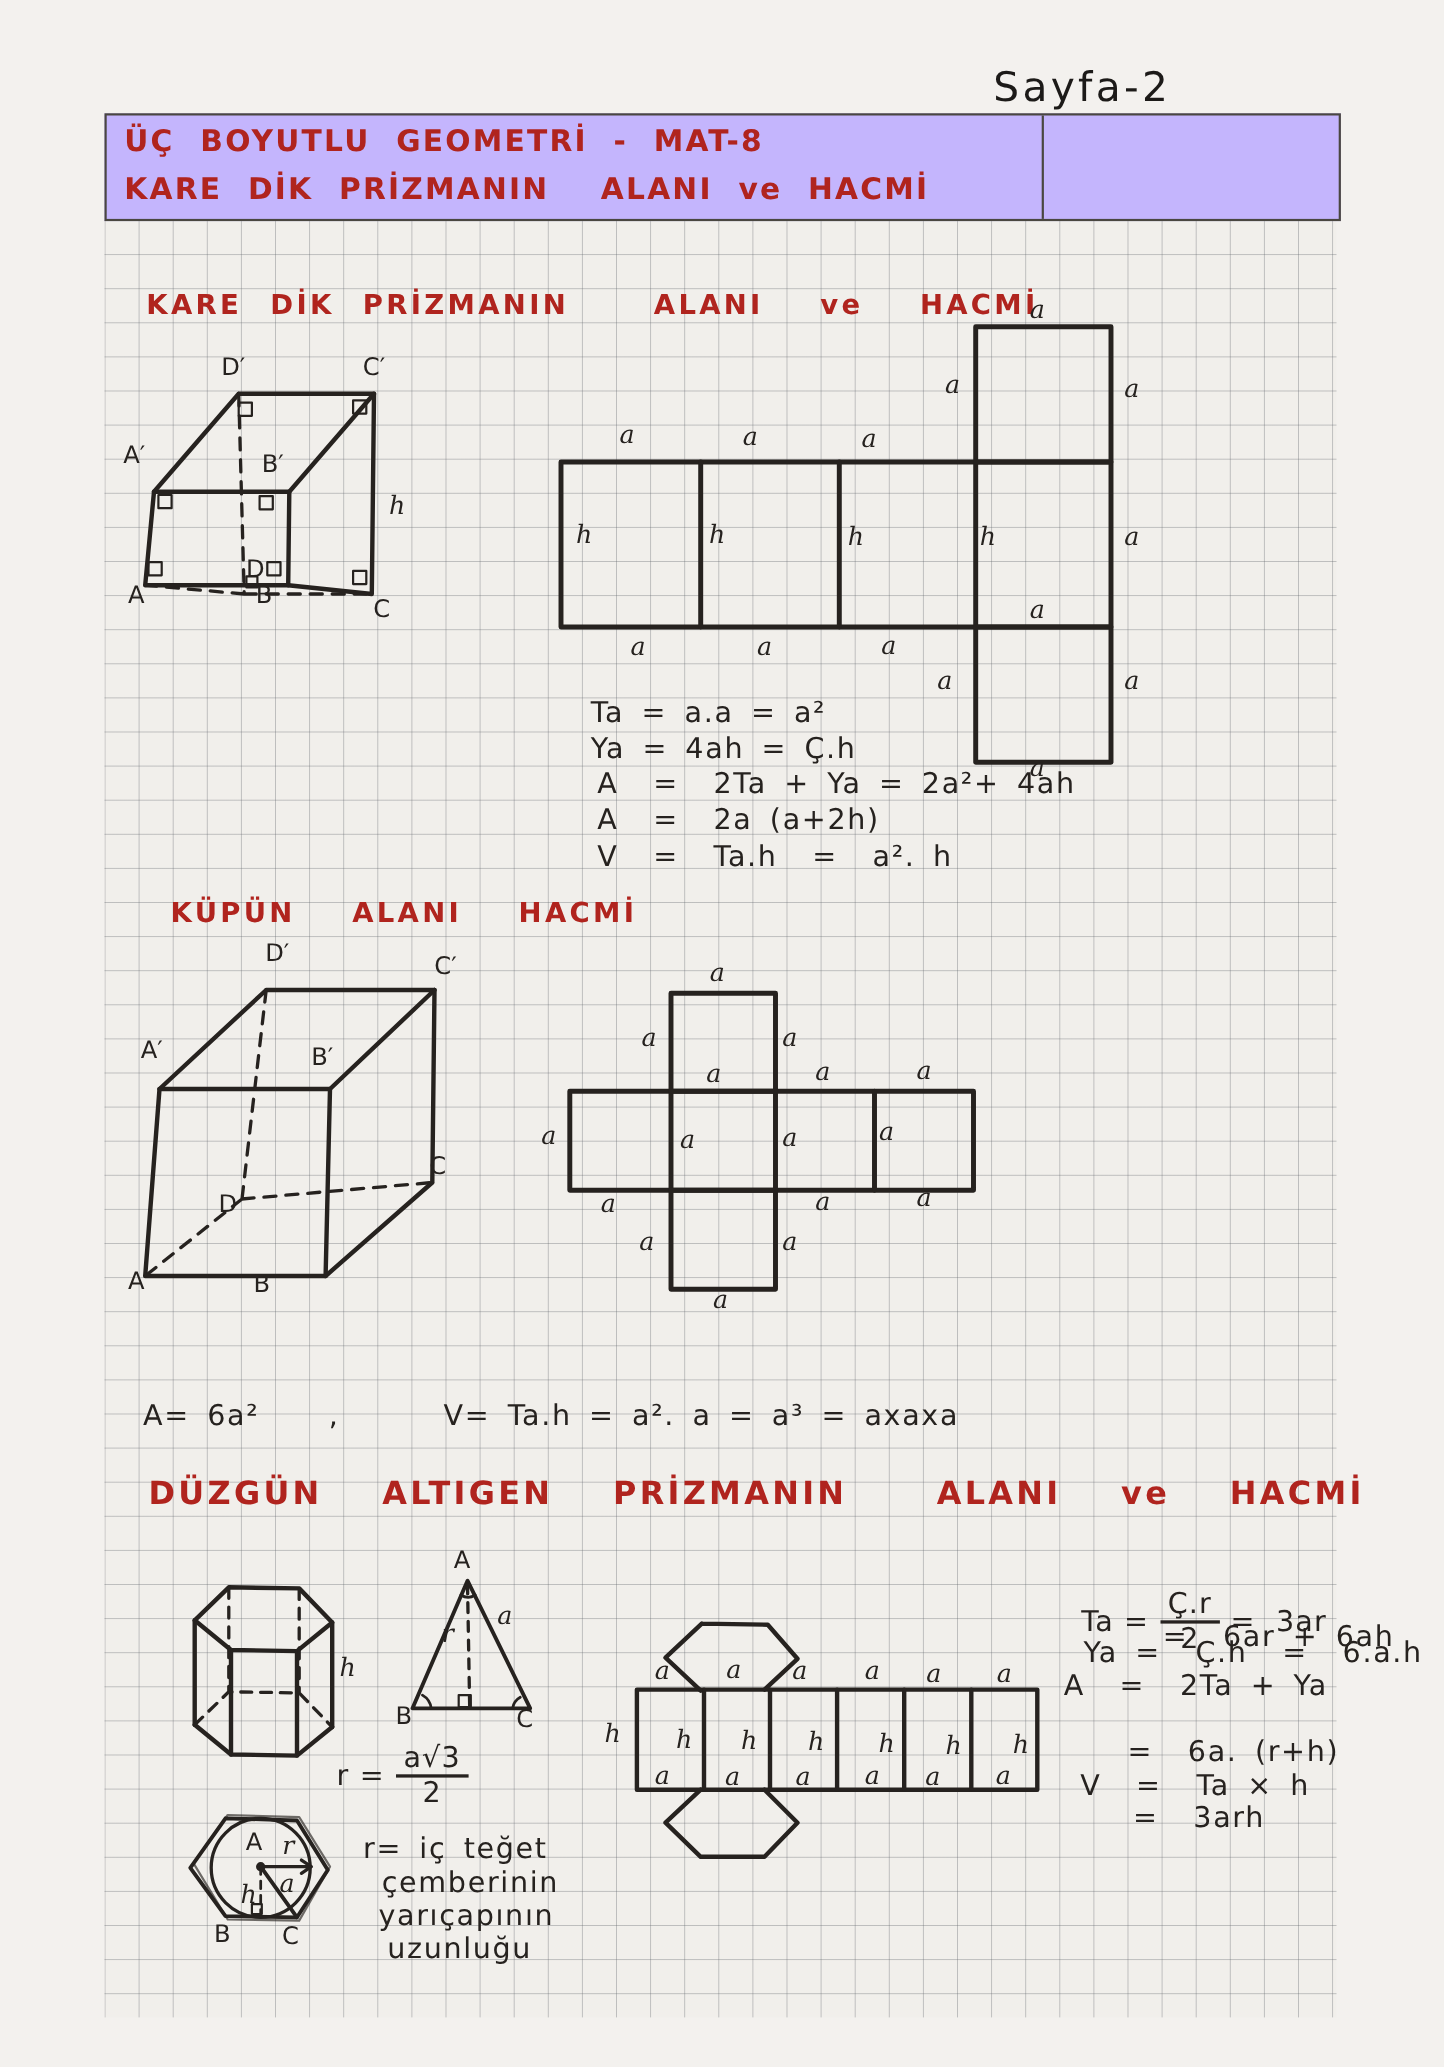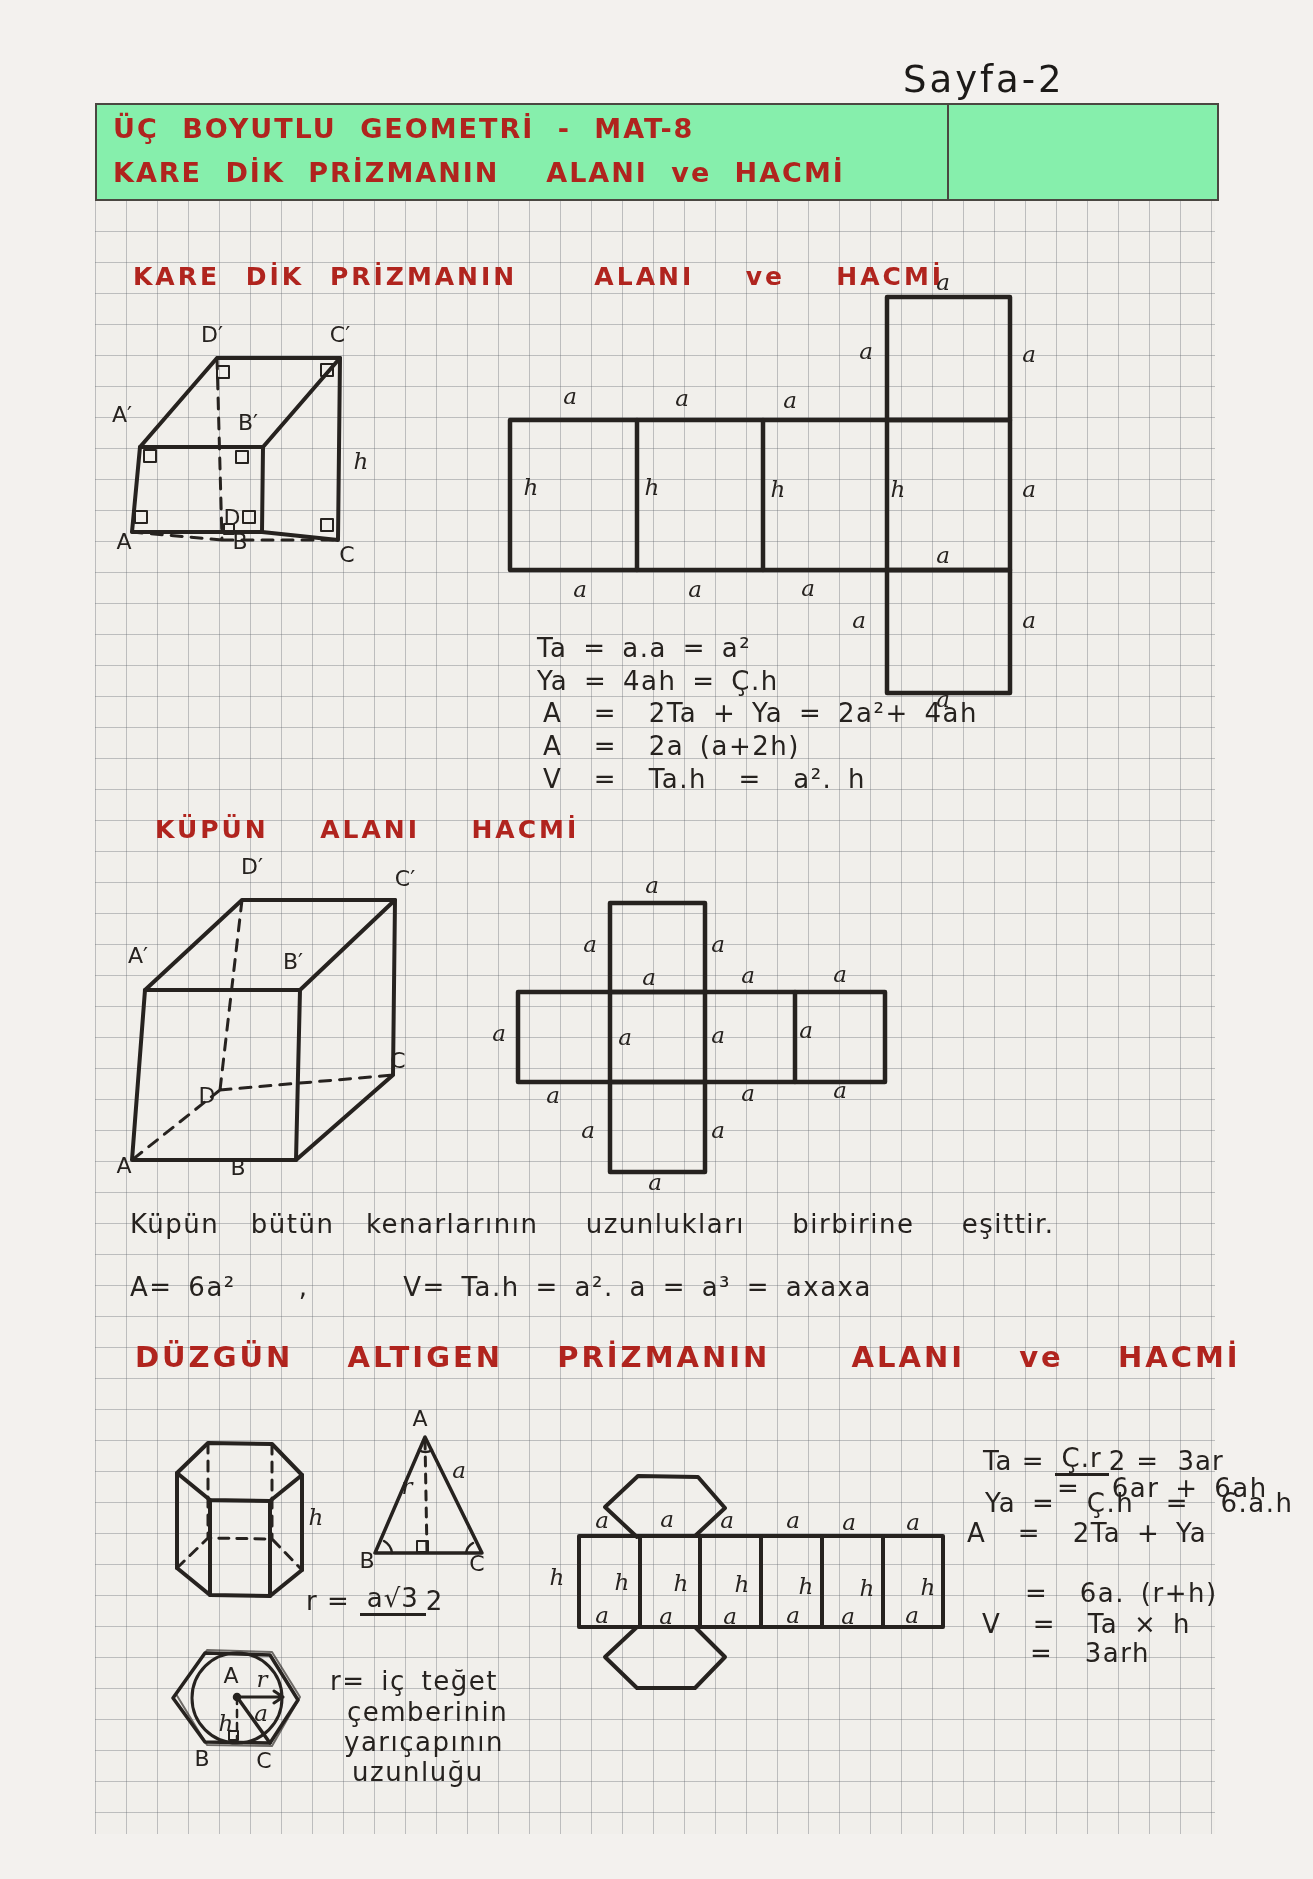--- a/index.html
+++ b/index.html
@@ -12,30 +12,30 @@
           linear-gradient(to bottom, rgba(105,108,115,.38) 1px, transparent 1px);
         background-size:31px 31px;}
   svg.ink{position:absolute;left:0;top:0;pointer-events:none;}
   .overlay{position:absolute;inset:0;pointer-events:none;}
   .lbl{position:absolute;white-space:pre;color:#26221f;}
   .e{transform:translate(-50%,-55%);font:italic 23px "DejaVu Serif",serif;}
   .v{transform:translate(-50%,-55%);font:22px "DejaVu Sans",sans-serif;}
   .f{transform:translate(0,-50%);font:26px "DejaVu Sans",sans-serif;letter-spacing:1.5px;word-spacing:6px;}
   .red-h{position:absolute;color:#b0241e;font-weight:bold;font-size:25px;letter-spacing:3px;word-spacing:14px;white-space:pre;}
   #header-box{position:absolute;left:95px;top:103px;width:1120px;height:94px;
-        border:2px solid #4a4741;background:#86efac;}
+        border:2px solid #4a4741;background:#c4b5fd;}
   #header-divider{position:absolute;left:850px;top:0;width:2px;height:100%;background:#4a4741;}
   .hline{position:absolute;left:16px;color:#b0241e;font-weight:bold;font-size:27px;letter-spacing:2px;word-spacing:12px;white-space:pre;}
   #hline1{top:8px;}
   #hline2{top:52px;}
   #sayfa{position:absolute;left:903px;top:58px;font-size:37px;letter-spacing:3px;color:#1c1a18;
          font-family:"DejaVu Sans",sans-serif;}
   .formula-row{position:absolute;display:flex;align-items:center;gap:10px;
          font:26px "DejaVu Sans",sans-serif;letter-spacing:1px;white-space:pre;}
-  .frac{display:inline-flex;flex-direction:row;align-items:center;line-height:1.05;}
+  .frac{display:inline-flex;flex-direction:column;align-items:center;line-height:1.05;}
   .frac .num{border-bottom:3px solid #26221f;padding:0 7px 1px 7px;}
   .frac .den{padding-top:1px;}
 </style>
 </head>
 <body>
 
 <div id="page">
 
   <div id="grid"></div>
 
@@ -188,21 +188,20 @@
       <span class="lbl e" style="left: 718px; top: 1036px;">a</span>
       <span class="lbl e" style="left: 806px; top: 1031px;">a</span>
       <span class="lbl e" style="left: 553px; top: 1096px;">a</span>
       <span class="lbl e" style="left: 748px; top: 1094px;">a</span>
       <span class="lbl e" style="left: 840px; top: 1091px;">a</span>
       <span class="lbl e" style="left: 588px; top: 1131px;">a</span>
       <span class="lbl e" style="left: 718px; top: 1131px;">a</span>
       <span class="lbl e" style="left: 655px; top: 1183px;">a</span>
     </div>
   <div class="overlay">
-      <span class="lbl f" style="left: 130px; top: 1224px;">Küpün  bütün  kenarlarının   uzunlukları   birbirine   eşittir.</span>
       <span class="lbl f" style="left: 130px; top: 1287px;">A= 6a²    ,      V= Ta.h = a². a = a³ = axaxa</span>
     </div>
   <div class="overlay">
       <span class="lbl e" style="left: 316px; top: 1518px;">h</span>
       <span class="lbl v" style="left: 420px; top: 1420px;">A</span>
       <span class="lbl e" style="left: 407px; top: 1487px;">r</span>
       <span class="lbl e" style="left: 459px; top: 1471px;">a</span>
       <span class="lbl v" style="left: 367px; top: 1562px;">B</span>
       <span class="lbl v" style="left: 477px; top: 1565px;">C</span>
     </div>

